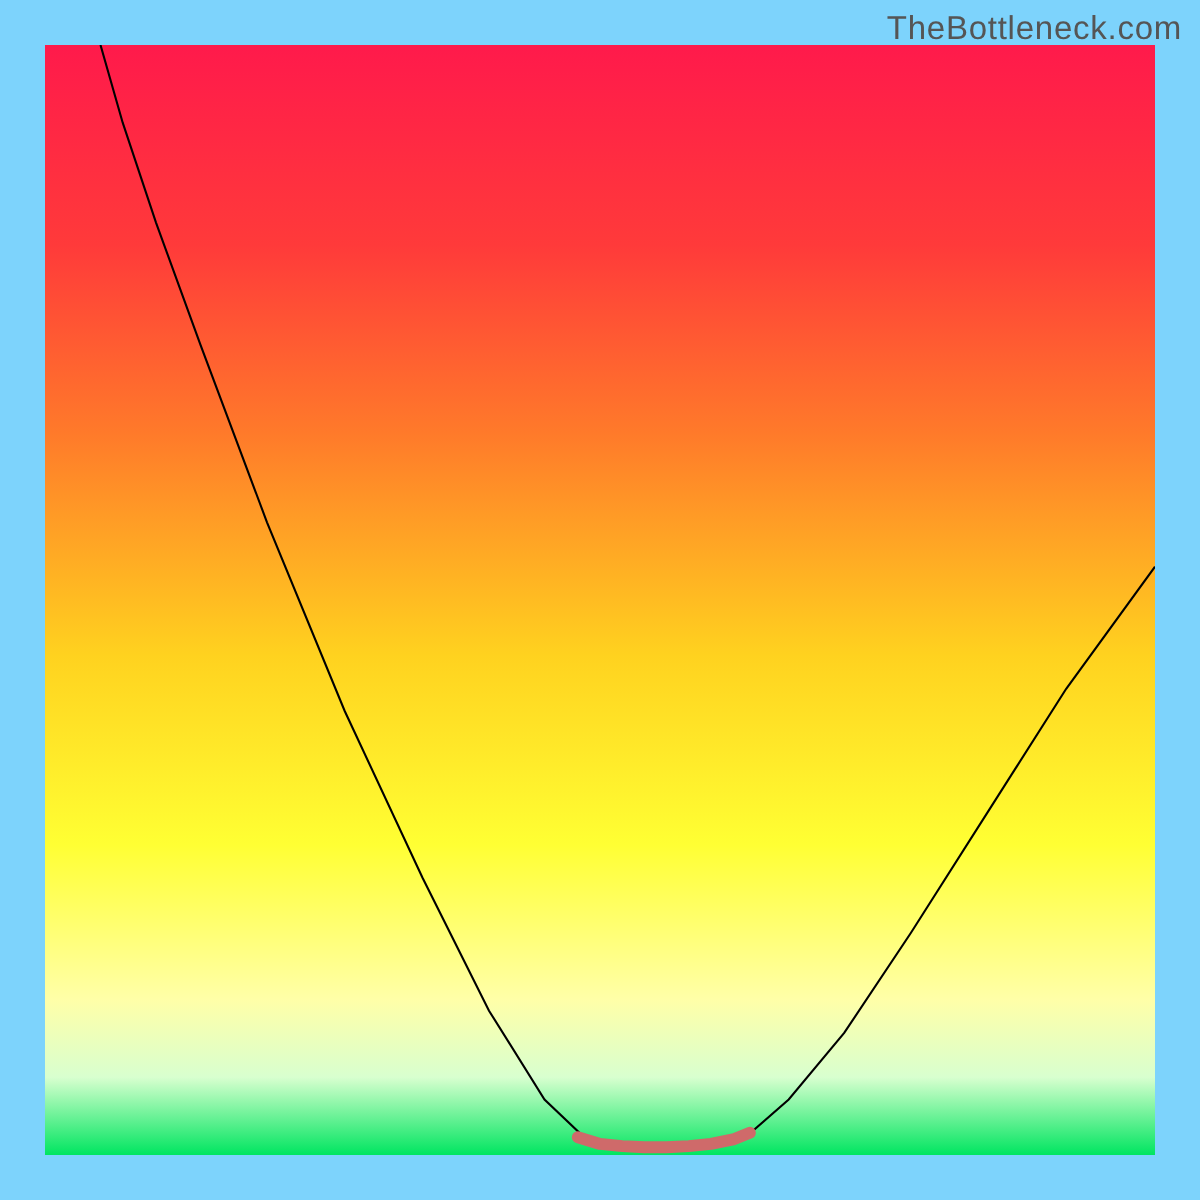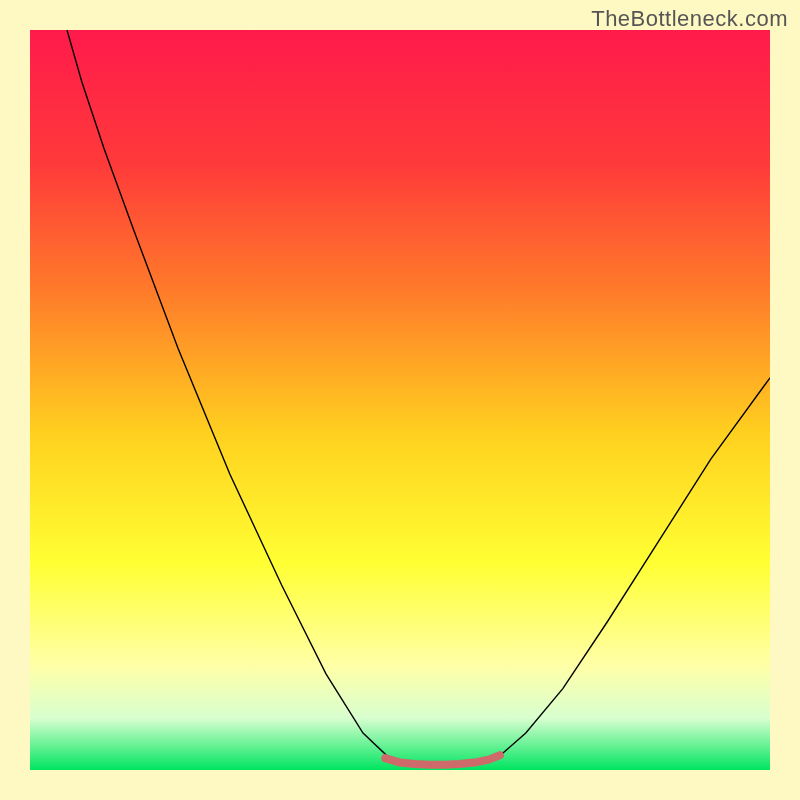--- a/index.html
+++ b/index.html
@@ -8,21 +8,21 @@
     width: 800px;
     height: 800px;
     background: #000;
     overflow: hidden;
     font-family: Arial, Helvetica, sans-serif;
   }
   .frame {
     position: relative;
     width: 800px;
     height: 800px;
-    background: #fef9c3;
+    background: #7dd3fc;
   }
   .watermark {
     position: absolute;
     top: 6px;
     right: 12px;
     color: #555;
     font-size: 22px;
     font-weight: 500;
     letter-spacing: 0.5px;
     z-index: 10;

